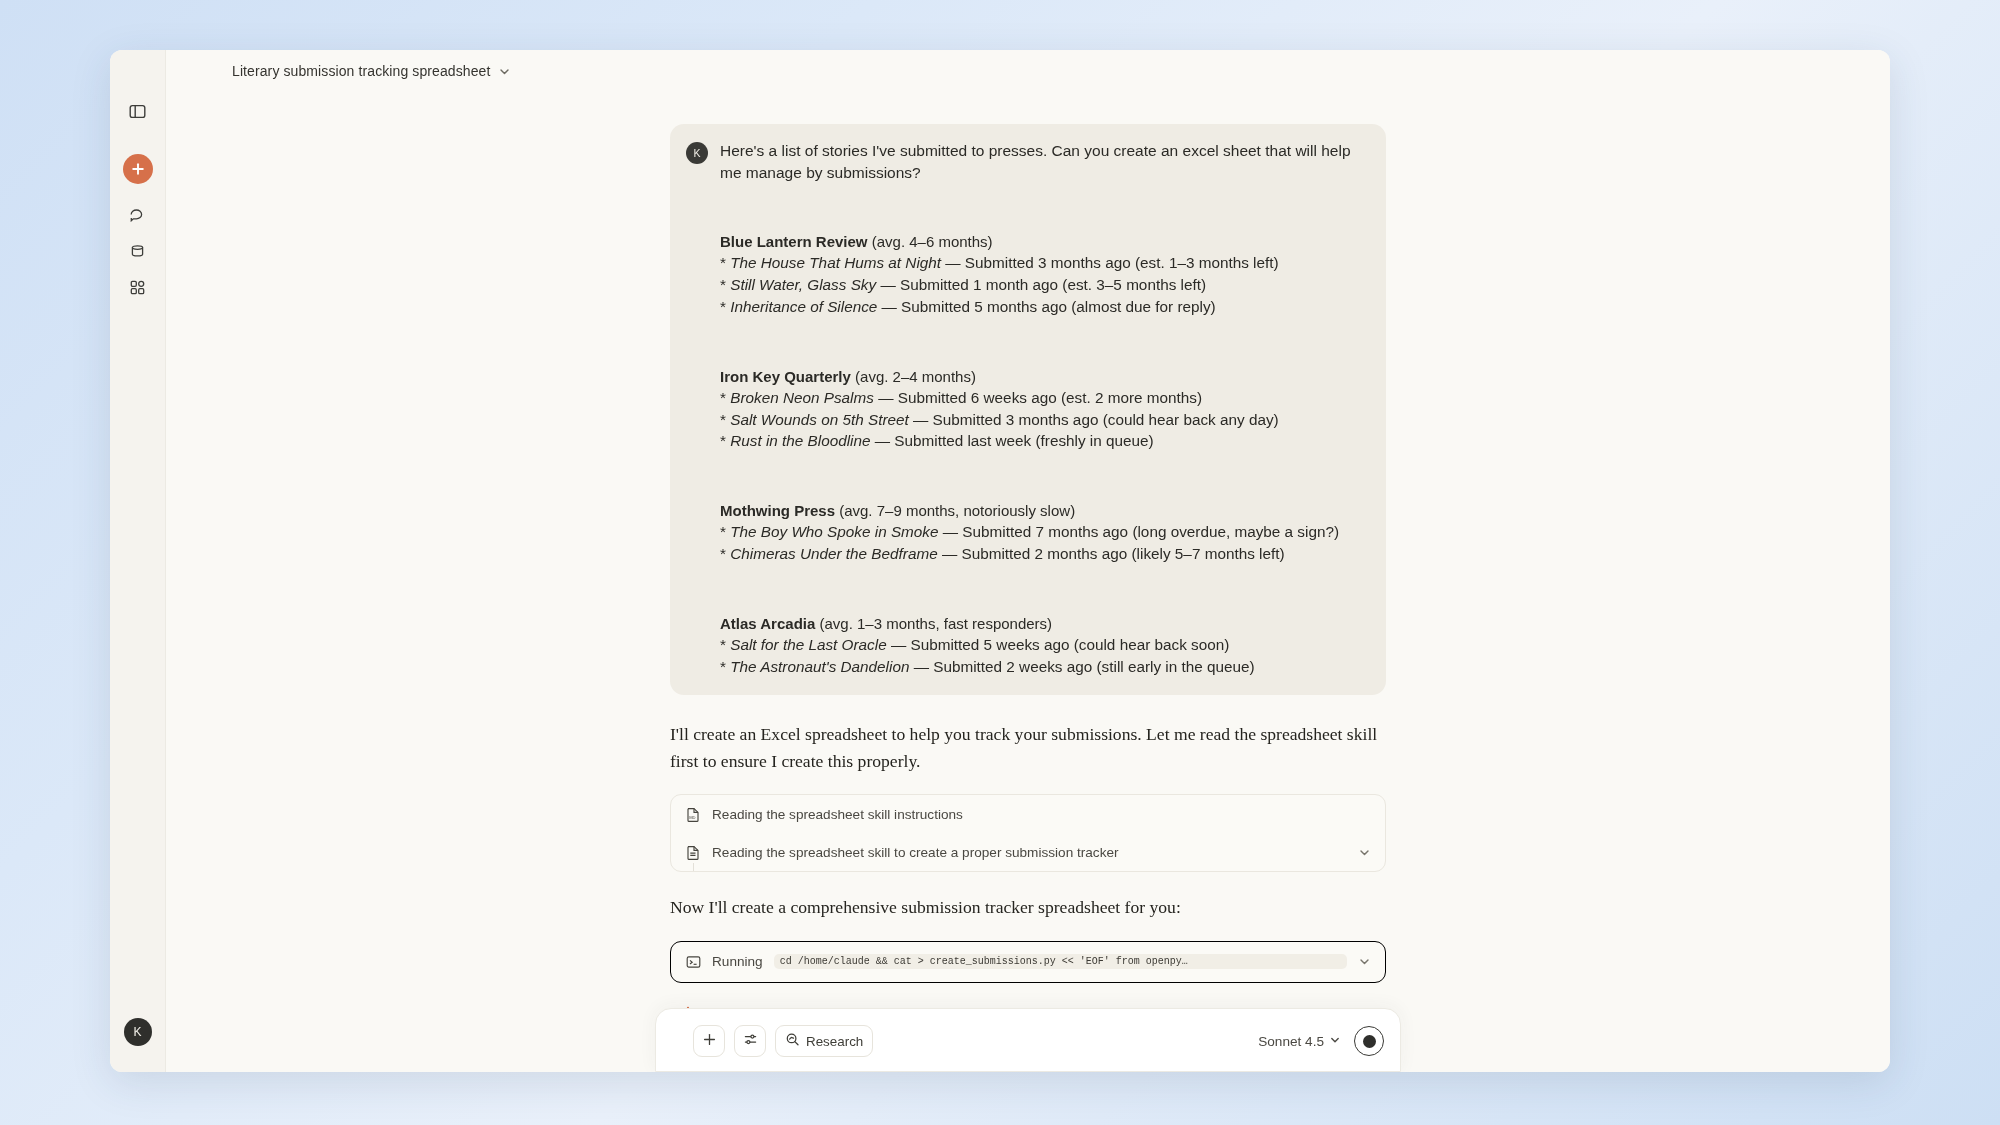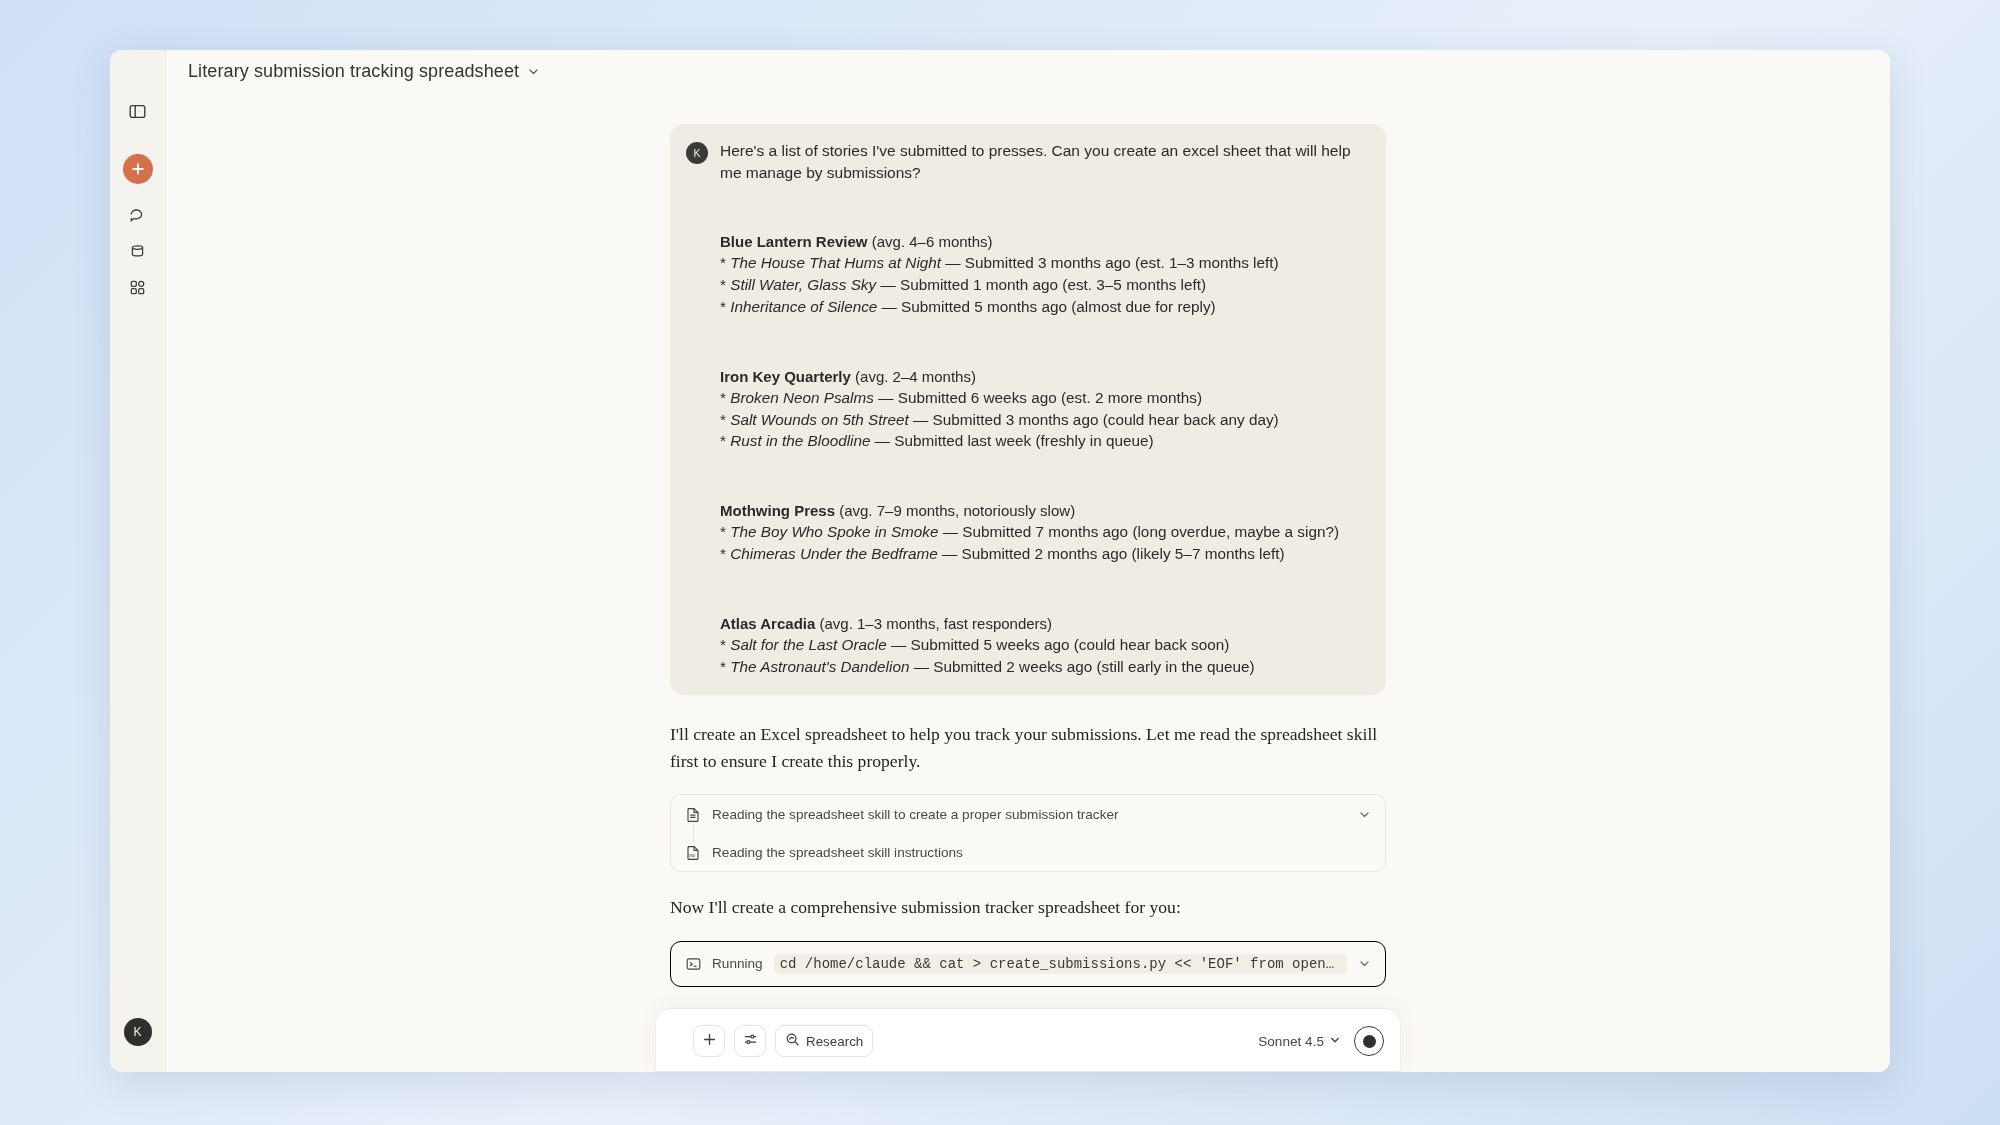--- a/index.html
+++ b/index.html
@@ -86,23 +86,24 @@
 
   .topbar {
     height: 42px;
     flex: 0 0 42px;
     display: flex;
     align-items: center;
     padding-left: 22px;
     gap: 8px;
   }
   .topbar-title {
-    font-size: 18px;
+    font-size: 14px;
     color: #35342f;
     letter-spacing: .1px;
+    margin-left: 44px;
   }
   .topbar-chevron { color: #6d6b62; display: flex; align-items: center; cursor: pointer; }
 
   
   .convo-scroll {
     flex: 1;
     overflow: hidden;
     display: flex;
     justify-content: center;
     position: relative;
@@ -213,21 +214,21 @@
     display: flex; align-items: center; justify-content: center;
     color: #46443e;
   }
   .cmd-running {
     font-size: 13.6px;
     color: #4a4842;
     flex: 0 0 auto;
   }
   .cmd-code {
     font-family: "Liberation Mono", monospace;
-    font-size: 14px;
+    font-size: 10px;
     color: #3c3a34;
     background: #f1eee6;
     border-radius: 5px;
     padding: 2px 6px;
     flex: 1;
     min-width: 0;
     white-space: nowrap;
     overflow: hidden;
     text-overflow: ellipsis;
   }
@@ -409,41 +410,41 @@
         </div>
 
         <div class="assistant-text">I'll create an Excel spreadsheet to help you track your submissions. Let me read the spreadsheet skill first to ensure I create this properly.</div>
 
         <div class="tool-card">
           <div class="tool-row">
             <span class="t-icon">
               <svg width="14" height="15" viewBox="0 0 14 15" fill="none" stroke="currentColor" stroke-width="1.15">
                 <path d="M2 1.6h6l4 3.8v8a1 1 0 0 1-1 1H3a1 1 0 0 1-1-1V2.6a1 1 0 0 1 1-1z"></path>
                 <polyline points="8,1.6 8,5.4 12,5.4"></polyline>
-                <line x1="4.3" y1="8.1" x2="9.5" y2="8.1"></line>
-                <line x1="4.3" y1="10.4" x2="9.5" y2="10.4"></line>
-              </svg>
-            </span>
-            <span class="t-label">Reading the spreadsheet skill to create a proper submission tracker</span>
-            <span class="t-chev">
-              <svg width="13" height="13" viewBox="0 0 13 13" fill="none" stroke="currentColor" stroke-width="1.4" stroke-linecap="round" stroke-linejoin="round">
-                <polyline points="3,5 6.5,8.6 10,5"></polyline>
-              </svg>
-            </span>
-            <span class="tool-connector"></span>
+                <text x="3.2" y="12.1" font-size="4.1" font-family="Liberation Sans, sans-serif" fill="currentColor" stroke="none">MD</text>
+              </svg>
+            </span>
+            <span class="t-label">Reading the spreadsheet skill instructions</span>
           </div>
           <div class="tool-row">
             <span class="t-icon">
               <svg width="14" height="15" viewBox="0 0 14 15" fill="none" stroke="currentColor" stroke-width="1.15">
                 <path d="M2 1.6h6l4 3.8v8a1 1 0 0 1-1 1H3a1 1 0 0 1-1-1V2.6a1 1 0 0 1 1-1z"></path>
                 <polyline points="8,1.6 8,5.4 12,5.4"></polyline>
-                <text x="3.2" y="12.1" font-size="4.1" font-family="Liberation Sans, sans-serif" fill="currentColor" stroke="none">MD</text>
-              </svg>
-            </span>
-            <span class="t-label">Reading the spreadsheet skill instructions</span>
+                <line x1="4.3" y1="8.1" x2="9.5" y2="8.1"></line>
+                <line x1="4.3" y1="10.4" x2="9.5" y2="10.4"></line>
+              </svg>
+            </span>
+            <span class="t-label">Reading the spreadsheet skill to create a proper submission tracker</span>
+            <span class="t-chev">
+              <svg width="13" height="13" viewBox="0 0 13 13" fill="none" stroke="currentColor" stroke-width="1.4" stroke-linecap="round" stroke-linejoin="round">
+                <polyline points="3,5 6.5,8.6 10,5"></polyline>
+              </svg>
+            </span>
+            <span class="tool-connector"></span>
           </div>
         </div>
 
         <div class="assistant-text">Now I'll create a comprehensive submission tracker spreadsheet for you:</div>
 
         <div class="cmd-card">
           <div class="cmd-row">
             <span class="t-icon">
               <svg width="15" height="14" viewBox="0 0 15 14" fill="none" stroke="currentColor" stroke-width="1.15">
                 <rect x="1.2" y="1.9" width="12.6" height="10.2" rx="1.6"></rect>

